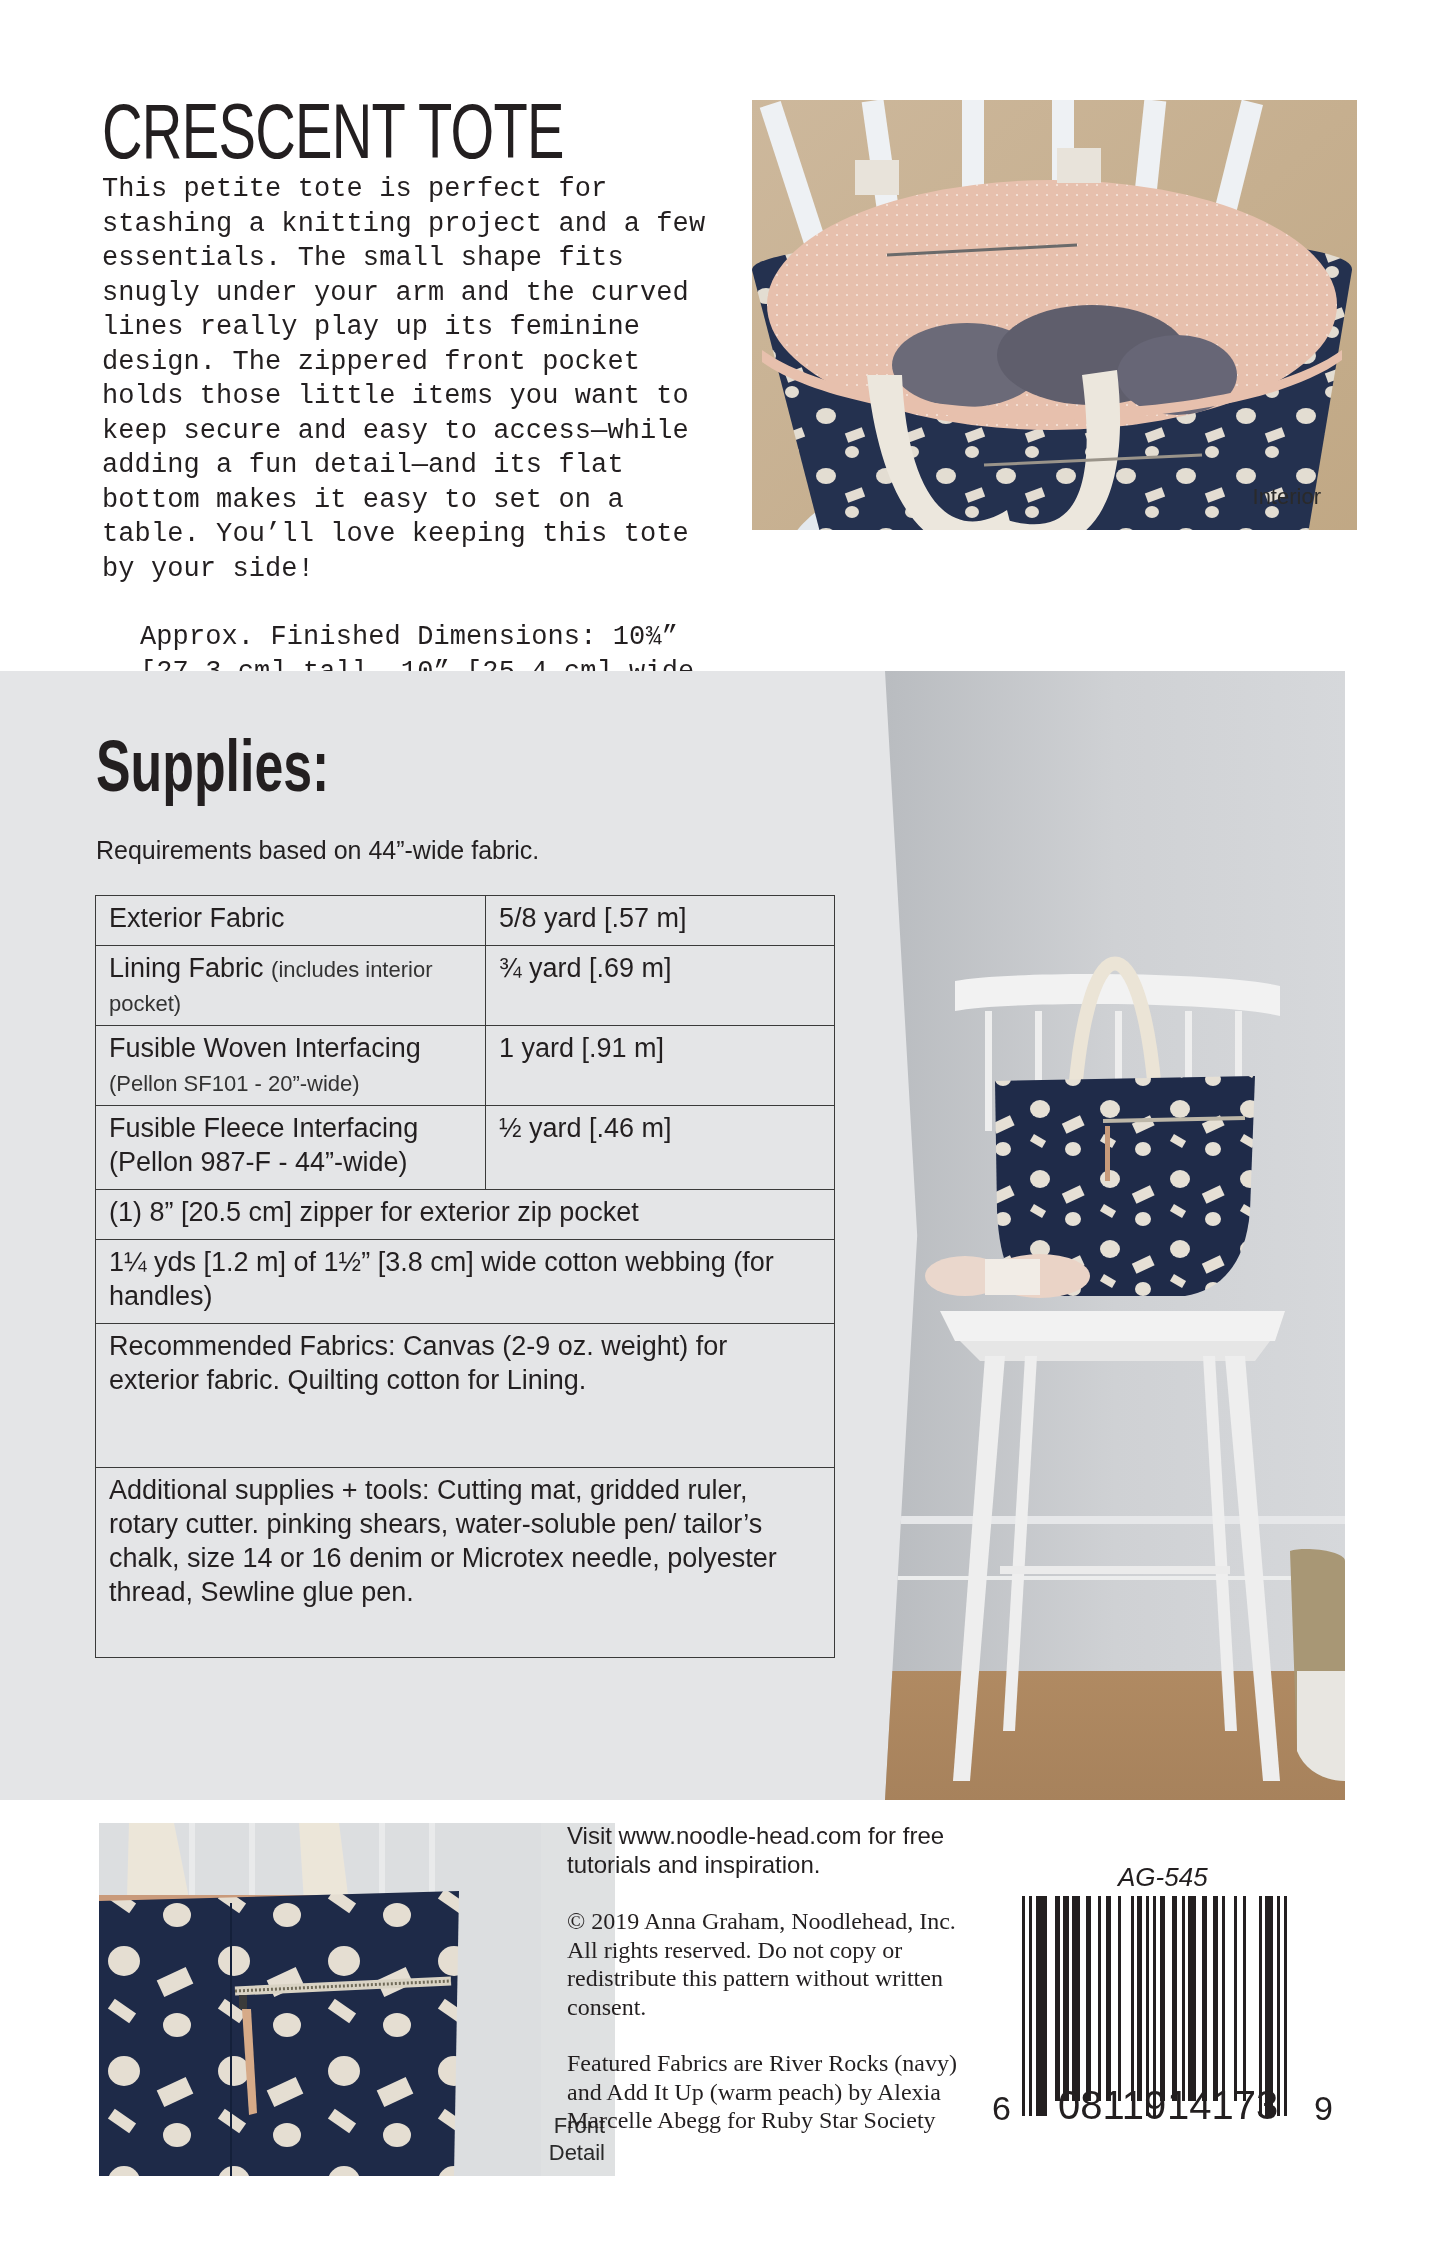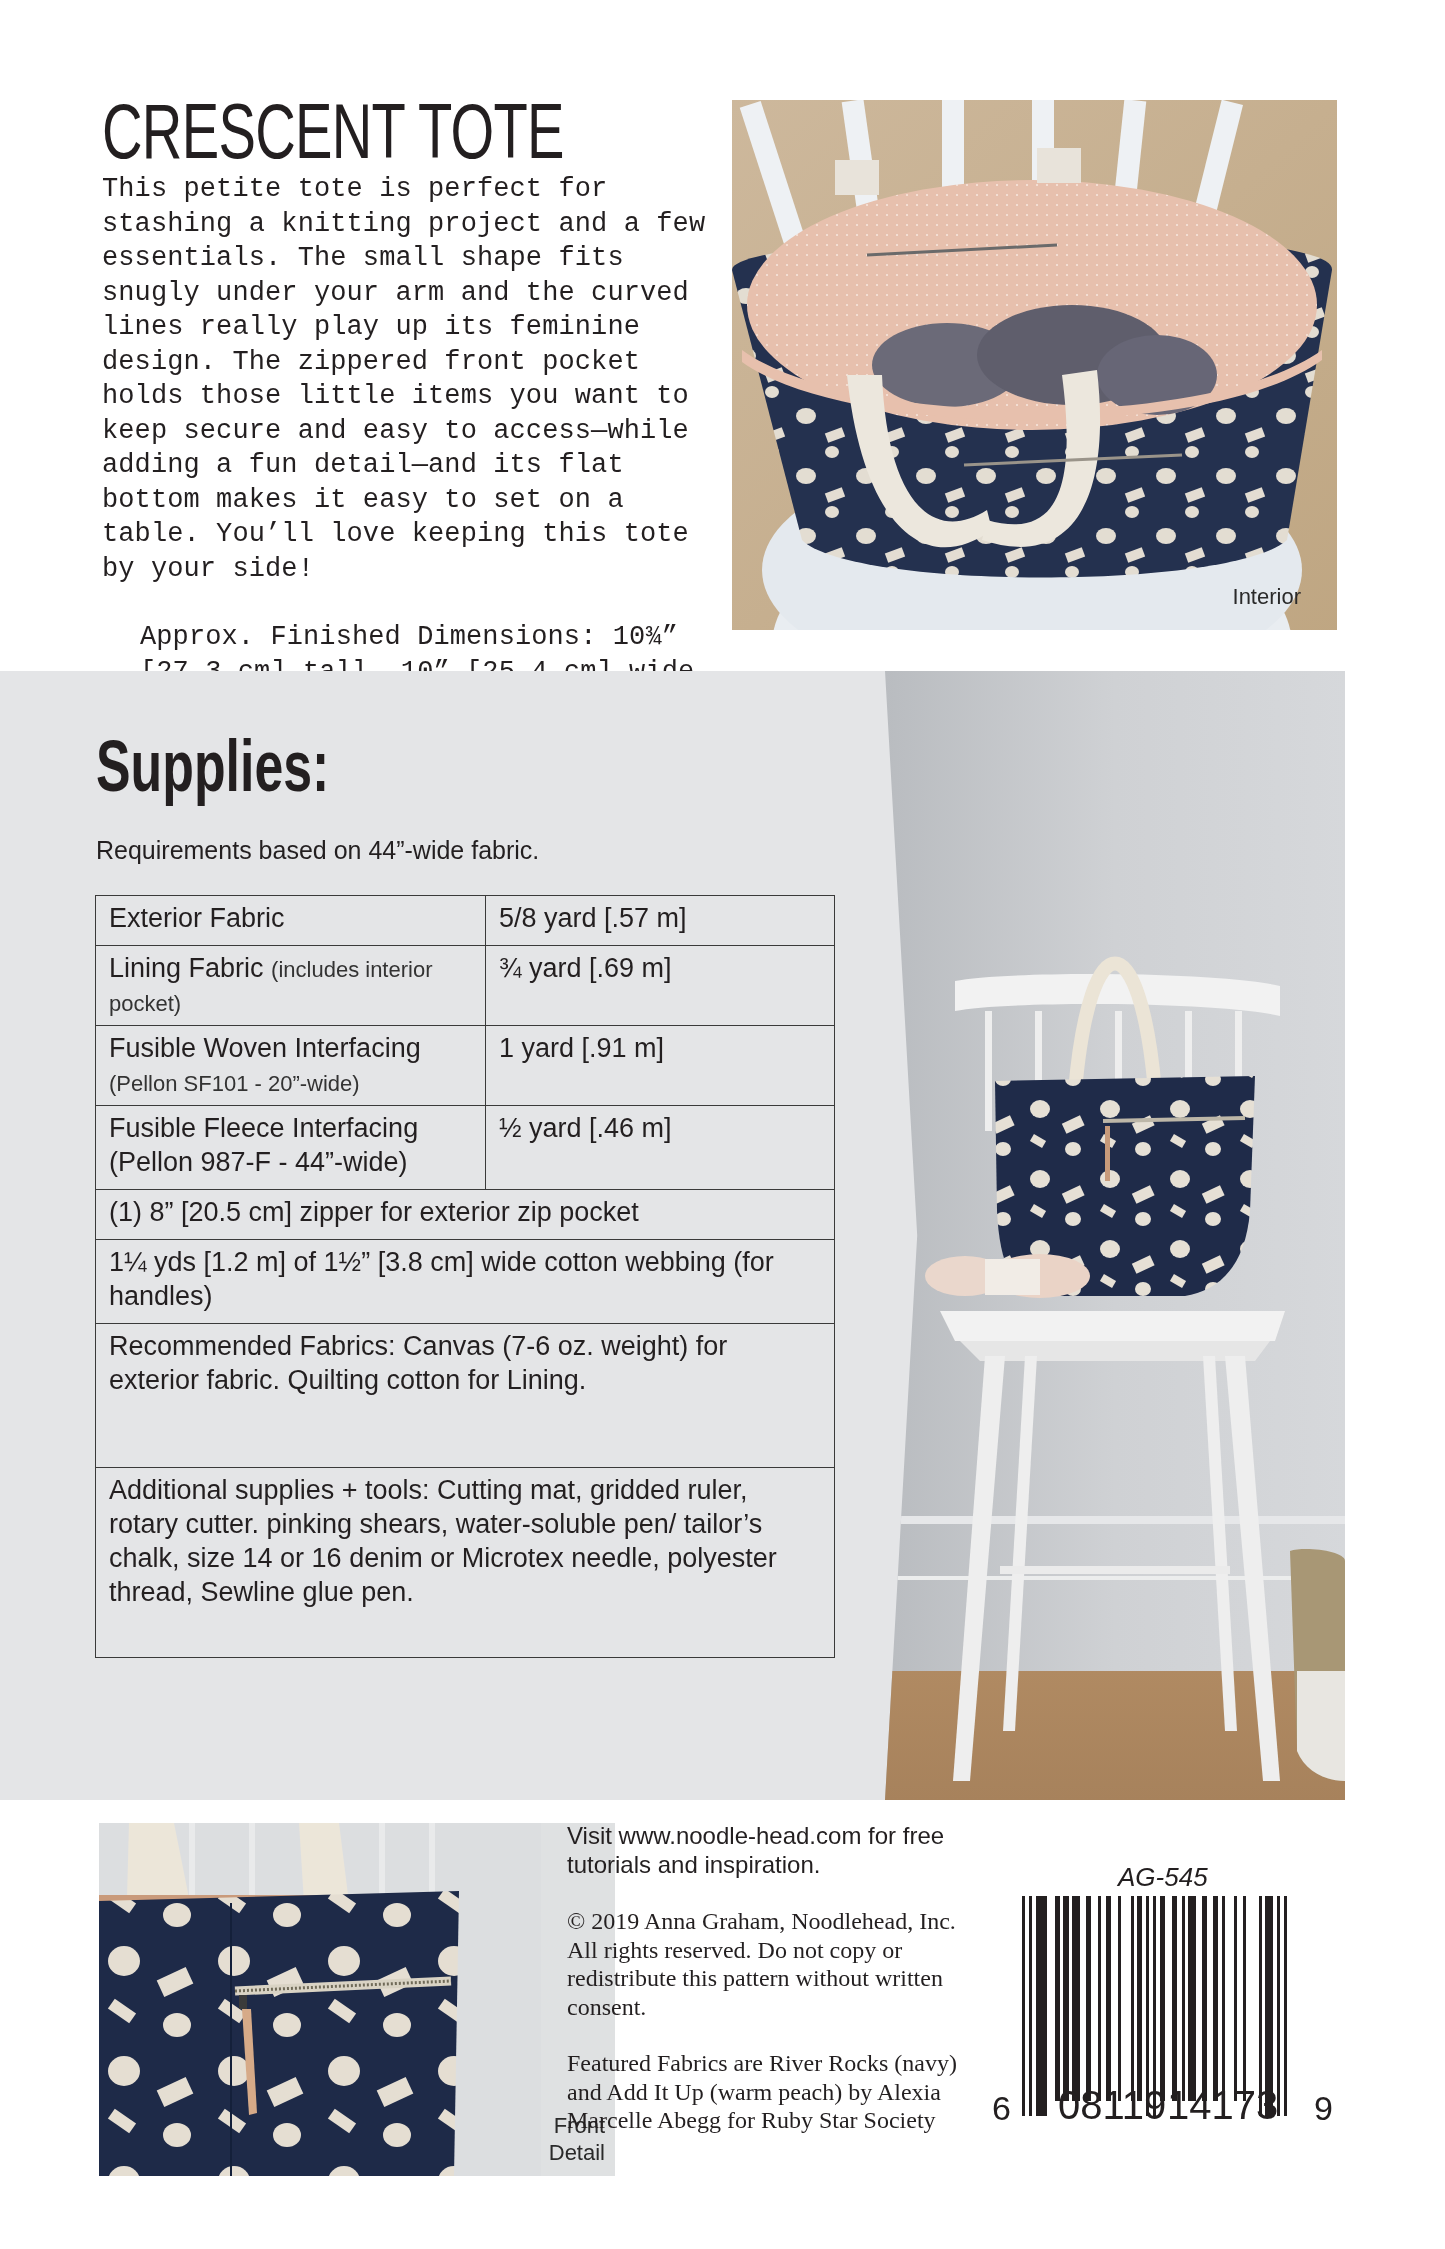--- a/index.html
+++ b/index.html
@@ -18,21 +18,21 @@
   }
   .intro {
     left: 102px; top: 172px; width: 625px;
     font-size: 27px; line-height: 34.5px; color: #231f20;
     font-family: Liberation Mono, monospace;
     letter-spacing: 0.1px;
   }
   .intro .dims { margin-top: 34px; margin-left: 38px; }
 
   .photo-interior {
-    left: 732px; top: 100px; width: 605px; height: 530px;
+    left: 752px; top: 100px; width: 605px; height: 430px;
     overflow: hidden; background: #c9b59a;
   }
   .photo-caption {
     position: absolute; font-size: 22px; color: #2a2a2a;
     font-family: "Liberation Sans", sans-serif;
   }
 
   
   .band {
     left: 0; top: 671px; width: 1345px; height: 1129px;
@@ -165,21 +165,21 @@
     <td class="c1"><span>Fusible Fleece Interfacing</span><br><span>(Pellon 987-F - 44”-wide)</span></td>
     <td>½ yard [.46 m]</td>
   </tr>
   <tr style="height:50px;">
     <td colspan="2">(1) 8” [20.5 cm] zipper for exterior zip pocket</td>
   </tr>
   <tr style="height:84px;margin-top:46px;">
     <td colspan="2">1¼ yds [1.2 m] of 1½” [3.8 cm] wide cotton webbing (for handles)</td>
   </tr>
   <tr style="height:144px;">
-    <td colspan="2" style="padding-right:40px;">Recommended Fabrics: Canvas (7-6 oz. weight) for exterior fabric. Quilting cotton for Lining.</td>
+    <td colspan="2" style="padding-right:40px;">Recommended Fabrics: Canvas (2-9 oz. weight) for exterior fabric. Quilting cotton for Lining.</td>
   </tr>
   <tr style="height:190px;">
     <td colspan="2">Additional supplies + tools: Cutting mat, gridded ruler, rotary cutter. pinking shears, water-soluble pen/ tailor’s chalk, size 14 or 16 denim or Microtex needle, polyester thread, Sewline glue pen.</td>
   </tr>
 </tbody>
   </table>
 
 <div class="abs photo-chair">
   <svg width="460" height="1129" viewBox="0 0 460 1129">
     <defs>

